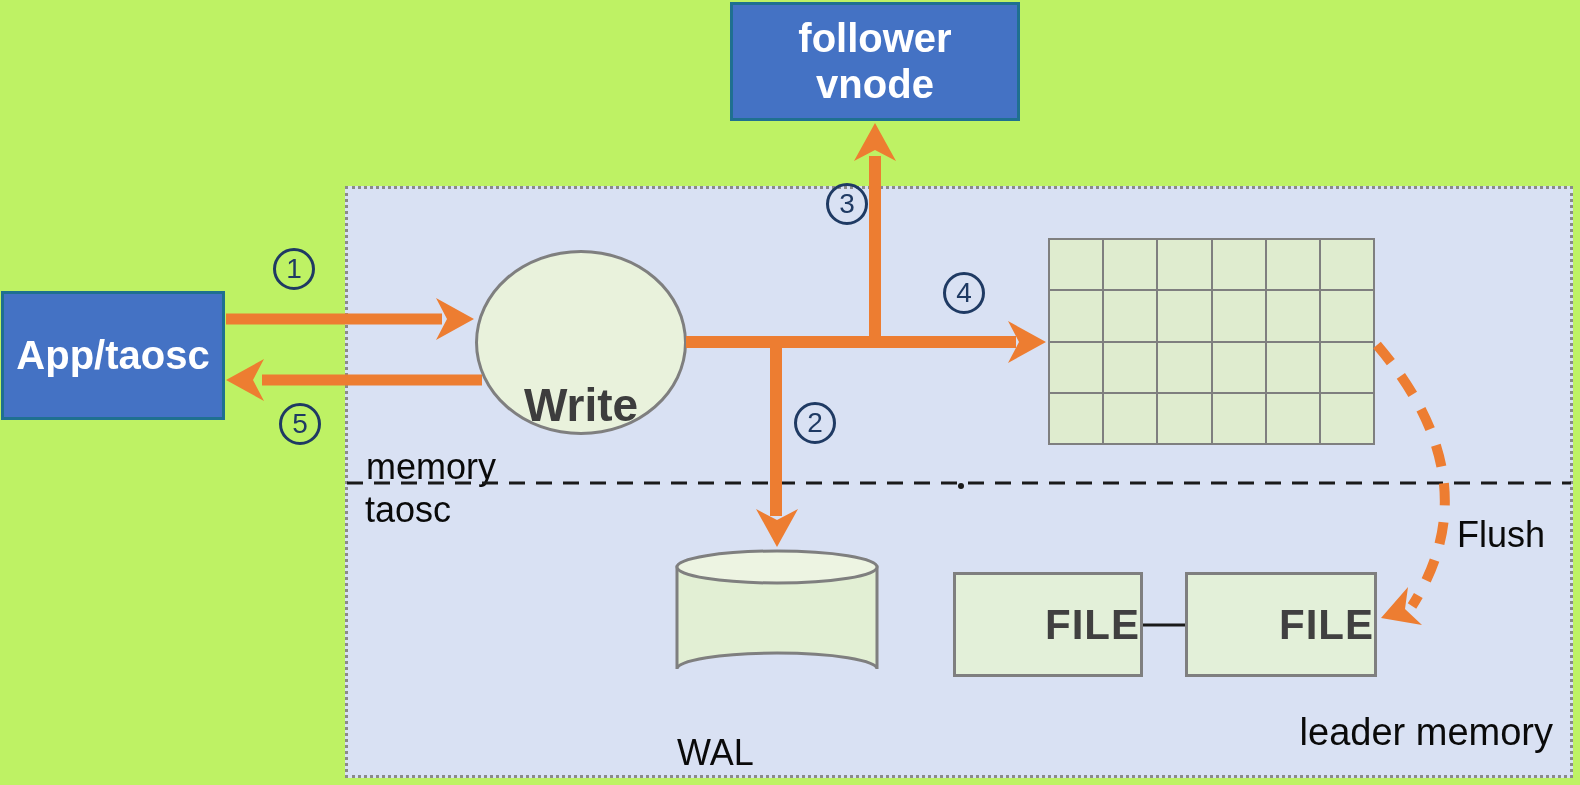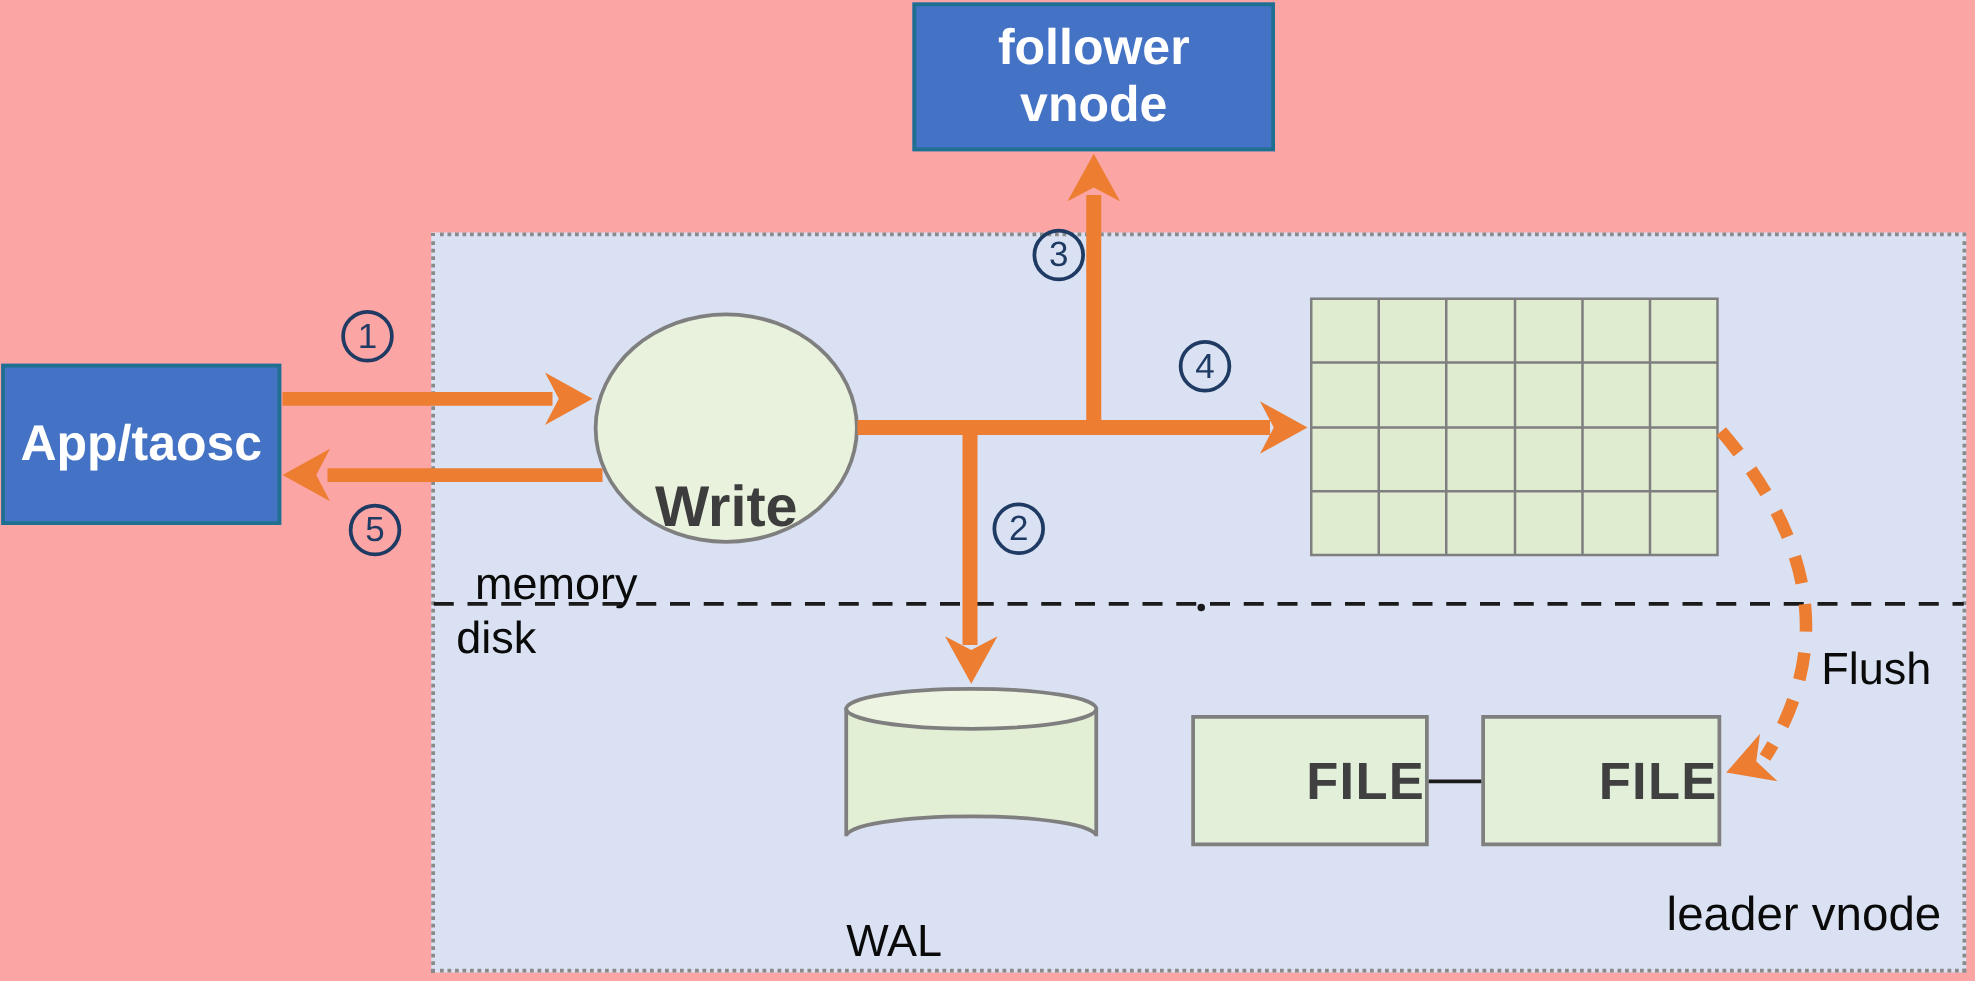--- a/index.html
+++ b/index.html
@@ -1,16 +1,16 @@
 <!DOCTYPE html>
 <html><head>
 <meta charset="utf-8">
 <style>
   html,body{margin:0;padding:0;background:#000;}
-  #stage{position:relative;width:1580px;height:785px;background:#fca5a5;overflow:hidden;
+  #stage{position:relative;width:1580px;height:785px;background:#bef264;overflow:hidden;
          font-family:"Liberation Sans",sans-serif;}
   .abs{position:absolute;box-sizing:border-box;}
 
   
   #leader-region{left:345px;top:186px;width:1228px;height:592px;
     background:#d9e1f3;border:3px dotted #8a8a8a;}
 
   
   .blue-node{background:#4472c4;border:3px solid #1f7090;color:#fff;
     font-weight:bold;font-size:40px;display:flex;align-items:center;justify-content:center;
@@ -29,21 +29,21 @@
   #mem-table .cell{background:#dfeccf;}
 
   
   .file-box{background:#e3f0d9;border:3px solid #7f7f7f;color:#404040;font-weight:bold;
     font-size:42px;display:flex;align-items:center;justify-content:flex-end;letter-spacing:1px;}
   #file-left{left:953px;top:572px;width:190px;height:105px;}
   #file-right{left:1185px;top:572px;width:192px;height:105px;}
 
   
   .plain-label{color:#0a0a0a;font-size:36px;white-space:nowrap;}
-  #memory-label{left:380px;top:446px;}
+  #memory-label{left:366px;top:446px;}
   #disk-label{left:365px;top:489px;}
   #flush-label{left:1457px;top:514px;}
   #wal-label{left:677px;top:708px;width:200px;text-align:left;font-size:36px;margin-top:24px;}
   #leader-label{right:27px;top:711px;font-size:38px;}
 
   
   .step-badge{width:42px;height:42px;border:3px solid #1f3a63;border-radius:50%;
     color:#1f3a63;font-size:28px;display:flex;align-items:center;justify-content:center;}
   #step-1{left:273px;top:248px;}
   #step-2{left:794px;top:402px;}
@@ -99,24 +99,24 @@
   </div>
 
   <div class="abs file-box" id="file-left">
     <span>FILE</span>
   </div>
   <div class="abs file-box" id="file-right">
     <span>FILE</span>
   </div>
 
   <div class="abs plain-label" id="memory-label">memory</div>
-  <div class="abs plain-label" id="disk-label">disk</div>
+  <div class="abs plain-label" id="disk-label">taosc</div>
   <div class="abs plain-label" id="wal-label">WAL</div>
   <div class="abs plain-label" id="flush-label">Flush</div>
-  <div class="abs plain-label" id="leader-label">leader vnode</div>
+  <div class="abs plain-label" id="leader-label">leader memory</div>
 
   <div class="abs step-badge" id="step-1">1</div>
   <div class="abs step-badge" id="step-2">2</div>
   <div class="abs step-badge" id="step-3">3</div>
   <div class="abs step-badge" id="step-4">4</div>
   <div class="abs step-badge" id="step-5">5</div>
 
   <svg class="abs" id="arrow-layer" viewBox="0 0 1580 785">
 
     <line x1="347" y1="483" x2="1571" y2="483" stroke="#1a1a1a" stroke-width="3" stroke-dasharray="16 11"></line>

